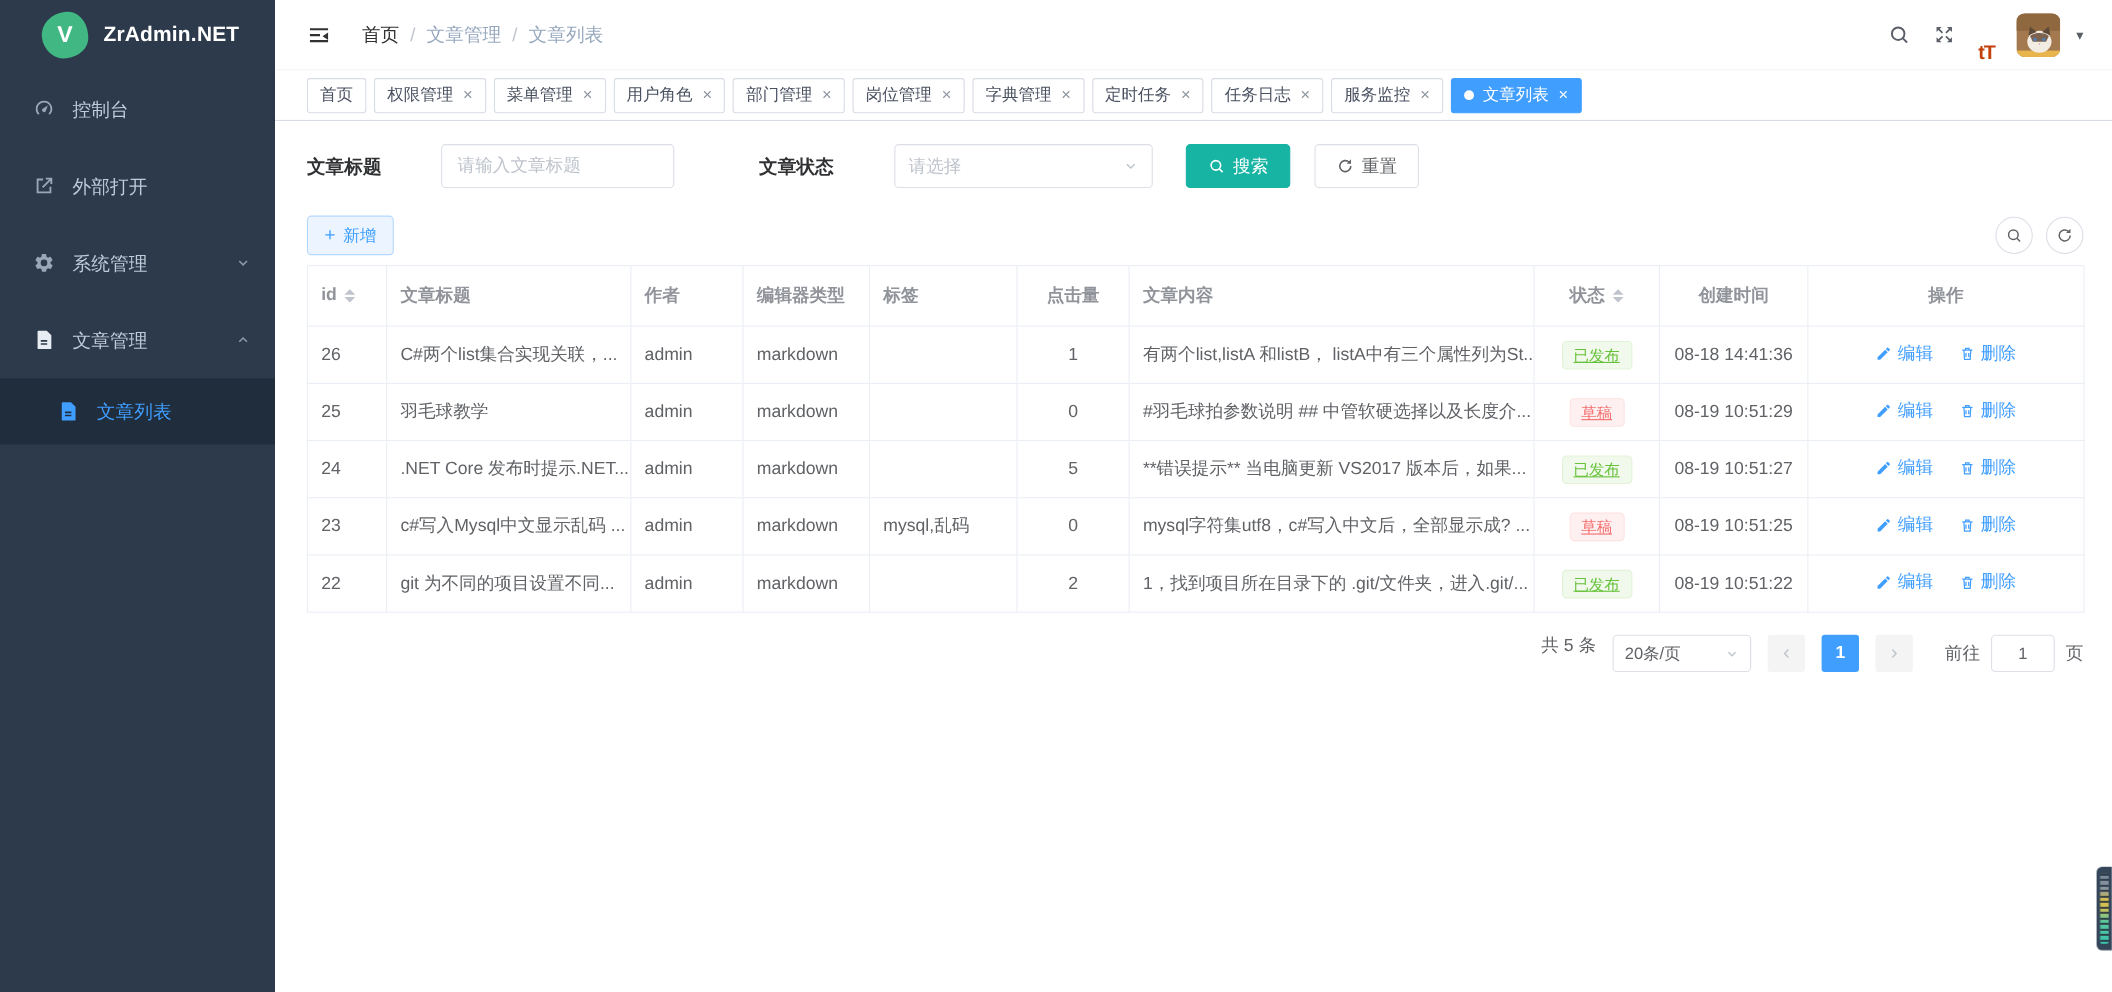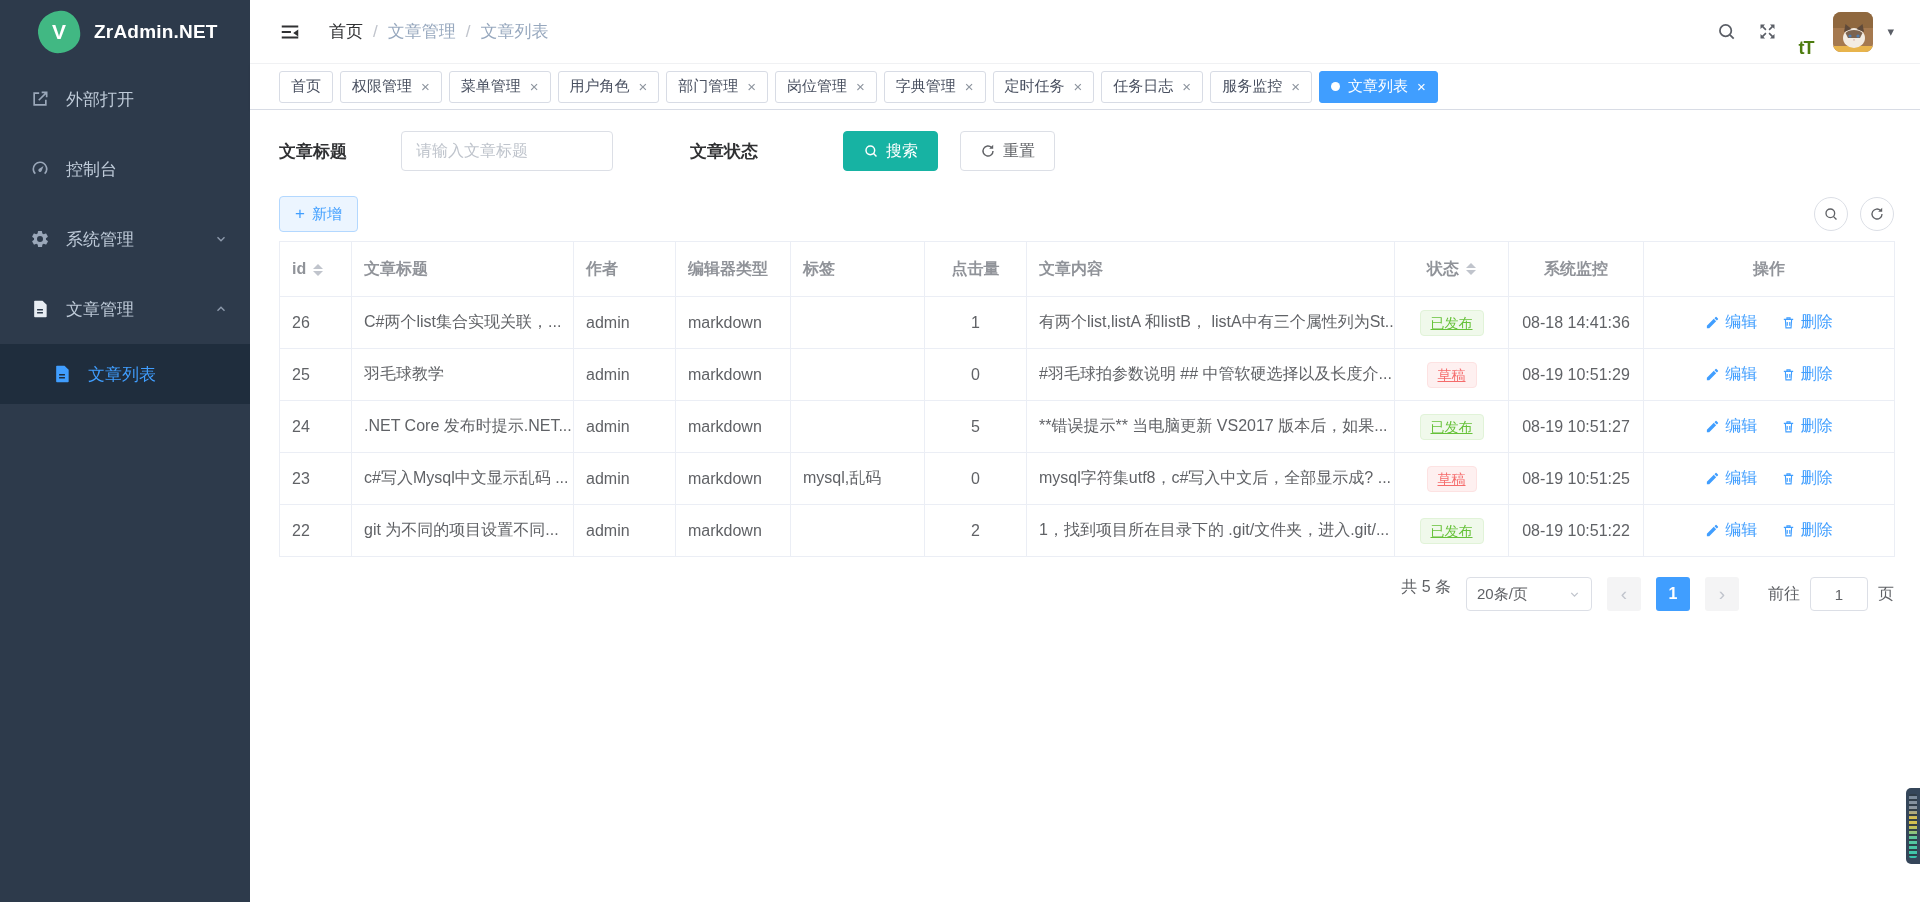--- a/index.html
+++ b/index.html
@@ -30,21 +30,21 @@
   .topbar { height:64px; display:flex; align-items:center; justify-content:space-between;
     padding:0 26px 0 29px; background:#fff; border-bottom:1px solid #f2f3f5; }
   .topbar-left { display:flex; align-items:center; gap:28px; }
   .fold-btn { width:22px; height:22px; color:#303133; cursor:pointer; }
   .breadcrumb { display:flex; align-items:center; gap:10px; font-size:17px; }
   .bc-home { color:#303133; }
   .bc-sep { color:#c0c4cc; }
   .bc-item { color:#97a8be; }
   .topbar-right { display:flex; align-items:center; gap:20px; }
   .tb-icon { width:21px; height:21px; color:#5a5e66; cursor:pointer; }
-  .tb-text-icon { font-size:18px; color:#4d7c0f; font-weight:600; cursor:pointer; letter-spacing:-1px;margin-top:34px; }
+  .tb-text-icon { font-size:18px; color:#c2410c; font-weight:600; cursor:pointer; letter-spacing:-1px;margin-top:34px; }
   .avatar { width:40px; height:40px; border-radius:8px; overflow:hidden; cursor:pointer; flex-shrink:0; }
   .avatar-caret { font-size:13px; color:#5a5e66; cursor:pointer; margin-left:-6px; }
 
   .tabsbar { height:46px; background:#fff; border-bottom:1px solid #d8dce5;
     box-shadow:0 1px 3px rgba(0,21,41,.06); display:flex; align-items:center;
     gap:7px; padding:0 0 0 29px; }
   .tab { height:32px; display:inline-flex; align-items:center; padding:0 11px; border:1px solid #d8dce5;
     background:#fff; color:#495060; font-size:15px; border-radius:3px; cursor:pointer; white-space:nowrap; }
   .tab .tab-close { margin-left:9px; font-size:15px; color:#8d949e; line-height:1; cursor:pointer; }
   .tab.active { background:#409eff; border-color:#409eff; color:#fff; }
@@ -125,31 +125,31 @@
   <aside class="sidebar">
     <div class="logo">
       <div class="logo-blob">
           <span>V</span>
         </div>
       <div class="logo-title">ZrAdmin.NET</div>
     </div>
     <nav class="menu">
       <div class="menu-item">
         <svg class="mi-icon" viewBox="0 0 24 24">
+            <path fill="currentColor" d="M12 3a9 9 0 0 0-9 9c0 2.5 1 4.8 2.7 6.4l1.4-1.5A7 7 0 1 1 19 12c0 1.9-.8 3.7-2.1 4.9l1.4 1.5A9 9 0 0 0 12 3z"></path>
+            <path fill="currentColor" d="M16.2 8.3 11 11.6a2.1 2.1 0 1 0 2.9 2.9l2.3-6.2z"></path>
+          </svg>
+        <span>控制台</span>
+      </div>
+      <div class="menu-item">
+        <svg class="mi-icon" viewBox="0 0 24 24">
             <path fill="none" stroke="currentColor" stroke-width="2" d="M11 5H5v14h14v-6"></path>
             <path fill="none" stroke="currentColor" stroke-width="2" d="M14 4h6v6M20 4 10.5 13.5"></path>
           </svg>
         <span>外部打开</span>
-      </div>
-      <div class="menu-item">
-        <svg class="mi-icon" viewBox="0 0 24 24">
-            <path fill="currentColor" d="M12 3a9 9 0 0 0-9 9c0 2.5 1 4.8 2.7 6.4l1.4-1.5A7 7 0 1 1 19 12c0 1.9-.8 3.7-2.1 4.9l1.4 1.5A9 9 0 0 0 12 3z"></path>
-            <path fill="currentColor" d="M16.2 8.3 11 11.6a2.1 2.1 0 1 0 2.9 2.9l2.3-6.2z"></path>
-          </svg>
-        <span>控制台</span>
       </div>
       <div class="menu-item">
         <svg class="mi-icon" viewBox="0 0 24 24">
             <path fill="currentColor" d="M19.14 12.94c.04-.3.06-.61.06-.94s-.02-.64-.07-.94l2.03-1.58a.5.5 0 0 0 .12-.64l-1.92-3.32a.5.5 0 0 0-.61-.22l-2.39.96a7 7 0 0 0-1.62-.94l-.36-2.54a.5.5 0 0 0-.5-.42h-3.84a.5.5 0 0 0-.5.42l-.36 2.54c-.59.24-1.13.56-1.62.94l-2.39-.96a.5.5 0 0 0-.61.22L2.74 8.84a.5.5 0 0 0 .12.64l2.03 1.58c-.05.3-.07.63-.07.94s.02.64.07.94l-2.03 1.58a.5.5 0 0 0-.12.64l1.92 3.32c.14.24.42.34.61.22l2.39-.96c.49.38 1.03.7 1.62.94l.36 2.54c.04.24.25.42.5.42h3.84c.25 0 .46-.18.5-.42l.36-2.54c.59-.24 1.13-.56 1.62-.94l2.39.96c.23.09.47 0 .61-.22l1.92-3.32a.5.5 0 0 0-.12-.64l-2.03-1.58zM12 15.6a3.6 3.6 0 1 1 0-7.2 3.6 3.6 0 0 1 0 7.2z"></path>
           </svg>
         <span>系统管理</span>
         <svg class="chevron" viewBox="0 0 24 24">
             <path fill="none" stroke="currentColor" stroke-width="2.4" d="m6 9 6 6 6-6"></path>
           </svg>
       </div>
@@ -267,20 +267,26 @@
         </div>
     </div>
 
     <div class="content">
 
       <div class="filters">
         <span class="f-label">文章标题</span>
         <input class="f-input" type="text" placeholder="请输入文章标题" style="">
         <span class="f-gap"></span>
         <span class="f-label" style="width:123px">文章状态</span>
+        <div class="f-select">
+          <span class="ph">请选择</span>
+          <svg class="chev" viewBox="0 0 24 24">
+              <path fill="none" stroke="currentColor" stroke-width="2.4" d="m6 9 6 6 6-6"></path>
+            </svg>
+        </div>
         <button class="btn btn-search">
           <svg class="btn-ic" viewBox="0 0 24 24">
               <circle cx="11" cy="11" r="6.5" fill="none" stroke="currentColor" stroke-width="2.2"></circle>
               <path stroke="currentColor" stroke-width="2.2" d="m15.9 15.9 4.3 4.3"></path>
             </svg>
           <span>搜索</span>
         </button>
         <button class="btn btn-reset">
           <svg class="btn-ic" viewBox="0 0 24 24">
               <path fill="none" stroke="currentColor" stroke-width="2.2" d="M19.5 12a7.5 7.5 0 1 1-2.2-5.3"></path>
@@ -333,21 +339,21 @@
             <th><span>文章标题</span></th>
             <th><span>作者</span></th>
             <th><span>编辑器类型</span></th>
             <th><span>标签</span></th>
             <th class="c-center"><span>点击量</span></th>
             <th><span>文章内容</span></th>
             <th class="c-center"><span>状态</span><span class="sort">
                   <i class="up"></i>
                   <i class="dn"></i>
                 </span></th>
-            <th class="c-center"><span>系统监控</span></th>
+            <th class="c-center"><span>创建时间</span></th>
             <th class="c-center"><span>操作</span></th>
           </tr>
         </thead>
         <tbody>
           <tr>
             <td>26</td>
             <td>C#两个list集合实现关联，...</td>
             <td>admin</td>
             <td>markdown</td>
             <td></td>

